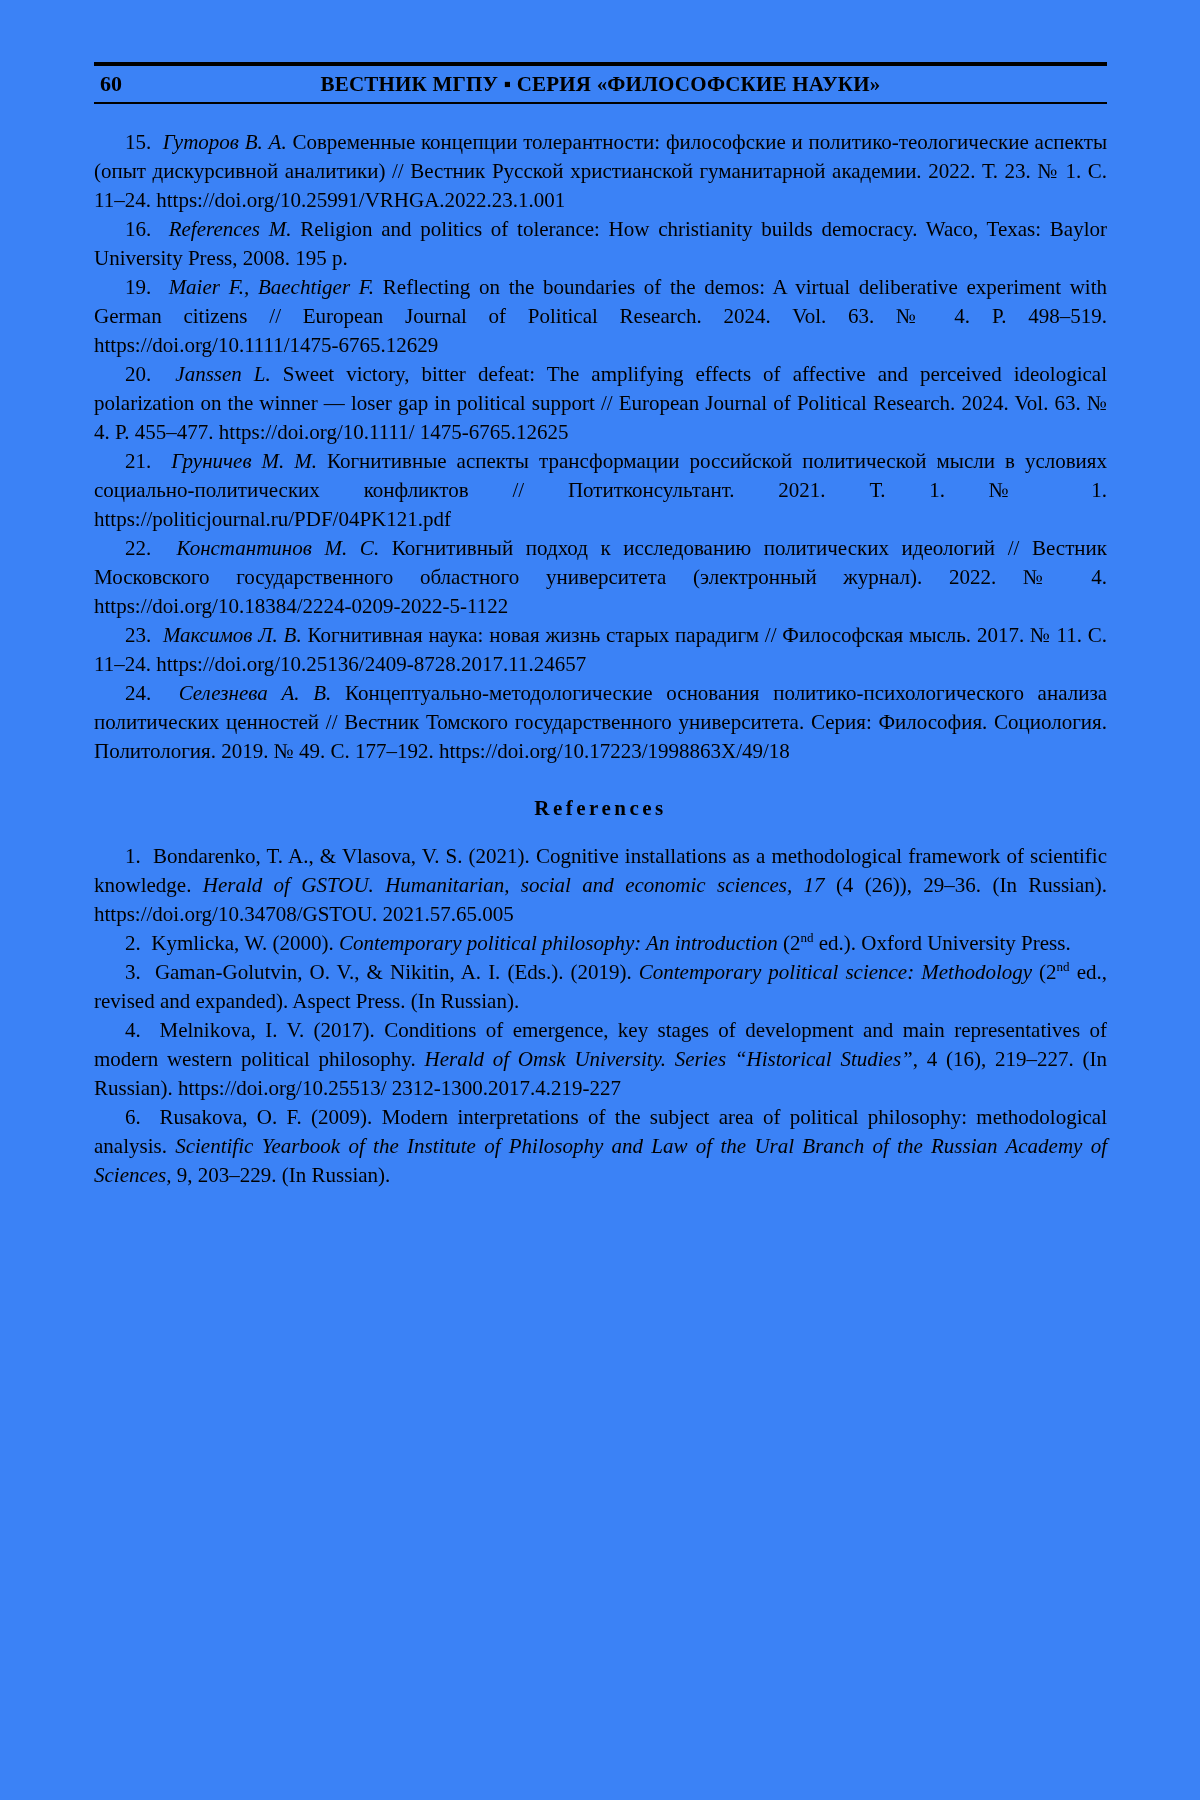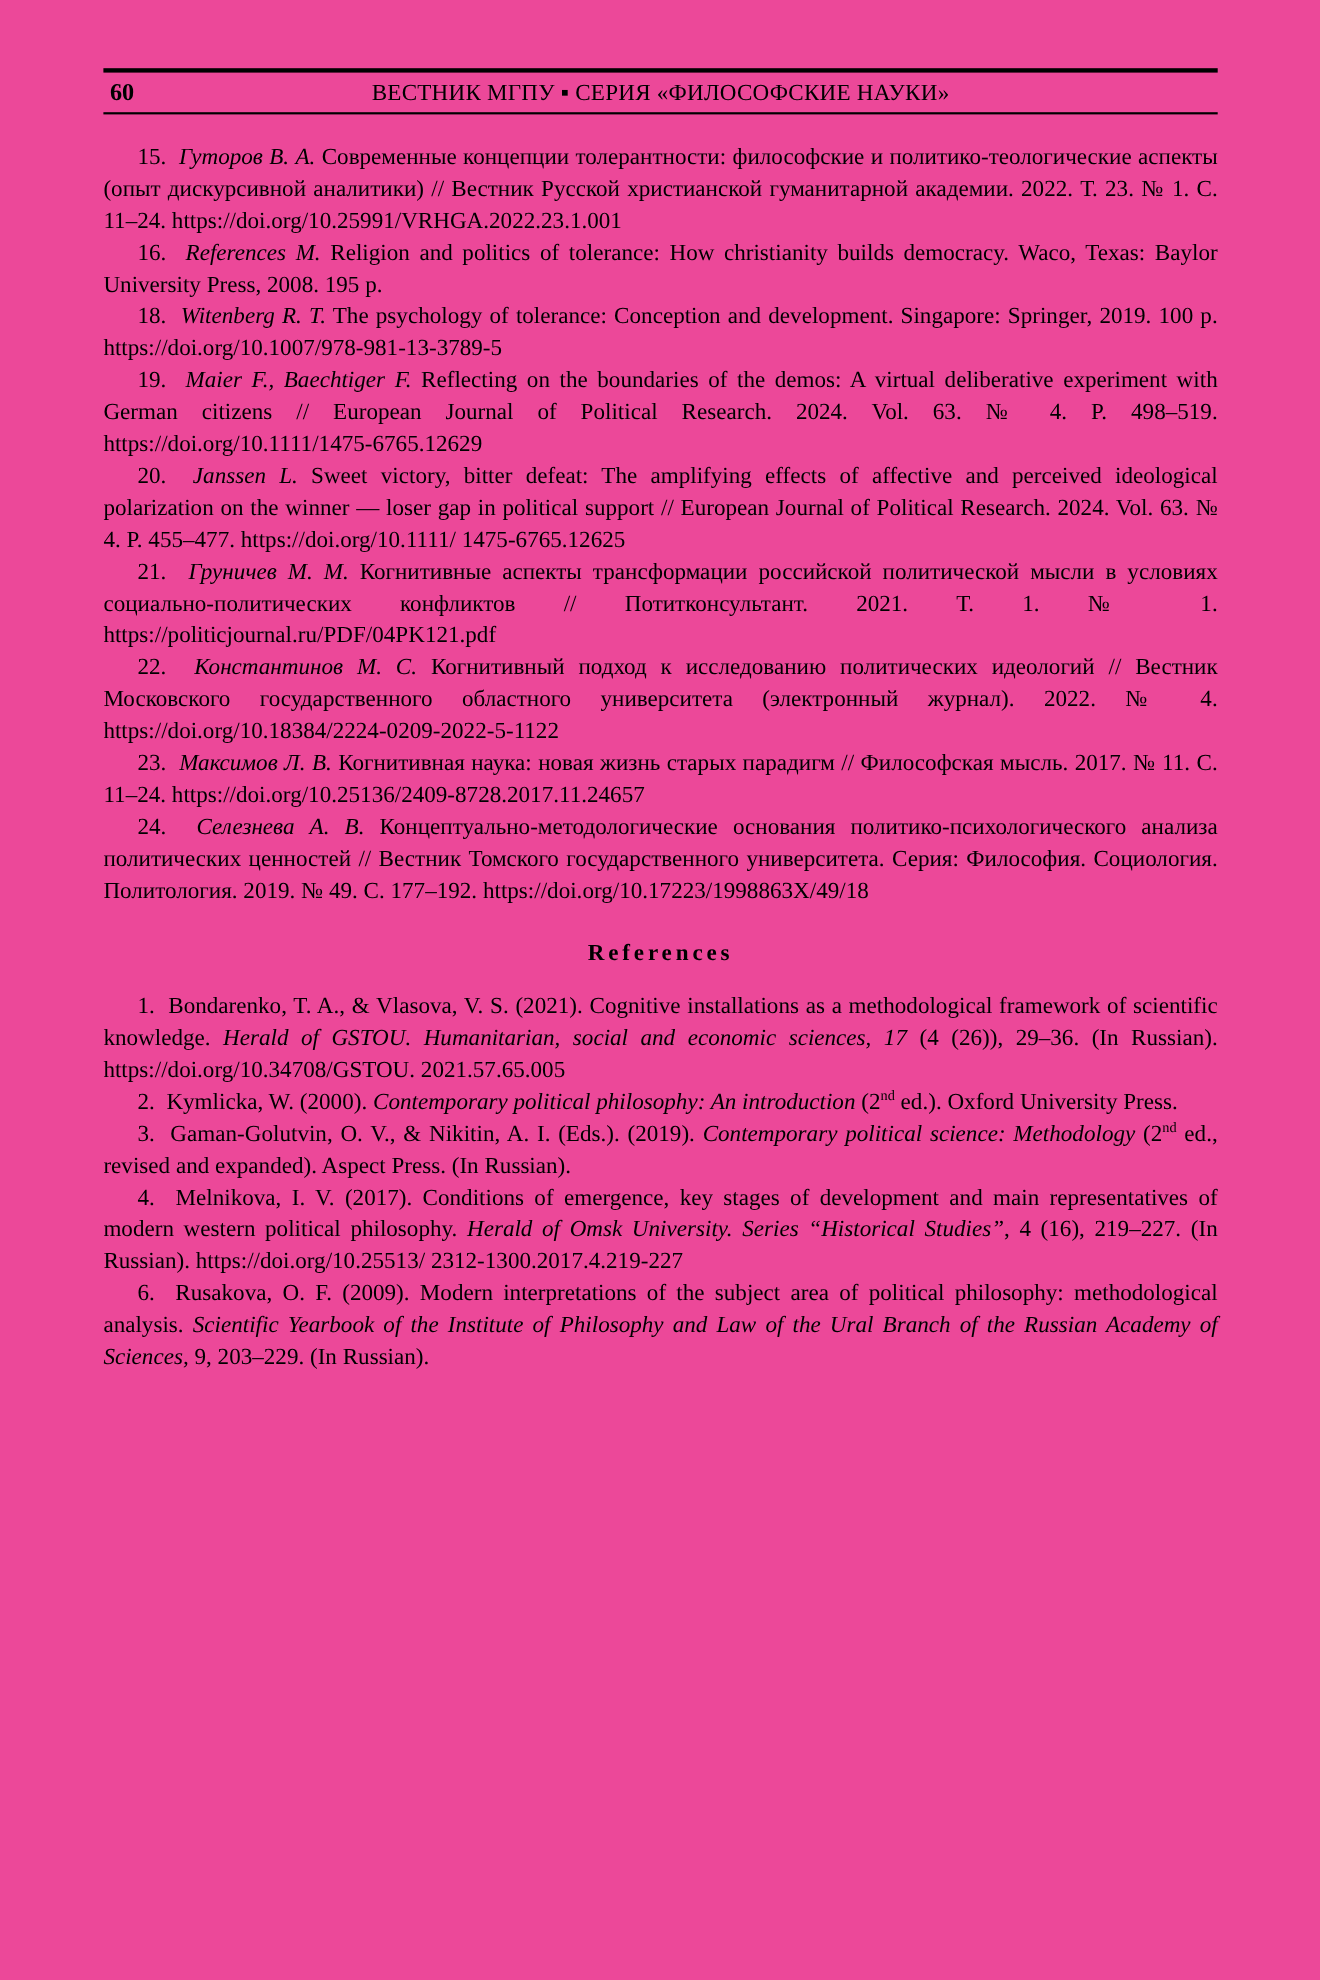--- a/index.html
+++ b/index.html
@@ -5,21 +5,21 @@
   html, body {
     margin: 0;
     padding: 0;
     background: #ffffff;
   }
   .page {
     position: relative;
     width: 1200px;
     height: 1800px;
     margin: 0 auto;
-    background: #ec4899;
+    background: #3b82f6;
     color: #000000;
     font-family: "Liberation Serif", "DejaVu Serif", serif;
     box-sizing: border-box;
     padding: 62px 93px 0 94px;
   }
   .running-head {
     position: relative;
   }
   .rule-thick {
     height: 4px;
@@ -38,21 +38,21 @@
   }
   .page-num {
     position: absolute;
     left: 6px;
     top: 50%;
     transform: translateY(-50%);
     font-weight: bold;
     font-size: 22px;
   }
   .journal-title {
-    font-weight: normal;
+    font-weight: bold;
     font-size: 21px;
     letter-spacing: 0.2px;
     text-align: right;
   }
   main {
     margin-top: 24px;
   }
   p.ref {
     margin: 0;
     font-size: 21px;
@@ -91,21 +91,20 @@
       <span class="page-num">60</span>
       <span class="journal-title">ВЕСТНИК МГПУ ▪ СЕРИЯ «ФИЛОСОФСКИЕ НАУКИ»</span>
     </div>
     <div class="rule-thin"></div>
   </header>
 
   <main>
     <section id="bibliography">
         <p class="ref"><span class="ref-num">15.&nbsp;&nbsp;</span><span class="it">Гуторов В. А.</span><span> Современные концепции толерантности: философские и политико-теологические аспекты (опыт дискурсивной аналитики) // Вестник Русской христианской гуманитарной академии. 2022. Т. 23. № 1. С. 11–24. https://doi.org/10.25991/VRHGA.2022.23.1.001</span></p>
         <p class="ref"><span class="ref-num">16.&nbsp;&nbsp;</span><span class="it">References M.</span><span> Religion and politics of tolerance: How christianity builds democracy. Waco, Texas: Baylor University Press, 2008. 195 p.</span></p>
-        <p class="ref"><span class="ref-num">18.&nbsp;&nbsp;</span><span class="it">Witenberg R. T.</span><span> The psychology of tolerance: Conception and development. Singapore: Springer, 2019. 100 p. https://doi.org/10.1007/978-981-13-3789-5</span></p>
         <p class="ref"><span class="ref-num">19.&nbsp;&nbsp;</span><span class="it">Maier F., Baechtiger F.</span><span> Reflecting on the boundaries of the demos: A virtual deliberative experiment with German citizens // European Journal of Political Research. 2024. Vol. 63. № 4. P. 498–519. https://doi.org/10.1111/1475-6765.12629</span></p>
         <p class="ref"><span class="ref-num">20.&nbsp;&nbsp;</span><span class="it">Janssen L.</span><span> Sweet victory, bitter defeat: The amplifying effects of affective and perceived ideological polarization on the winner — loser gap in political support // European Journal of Political Research. 2024. Vol. 63. № 4. P. 455–477. https://doi.org/10.1111/ 1475-6765.12625</span></p>
         <p class="ref"><span class="ref-num">21.&nbsp;&nbsp;</span><span class="it">Груничев М. М.</span><span> Когнитивные аспекты трансформации российской политической мысли в условиях социально-политических конфликтов // Потитконсультант. 2021. Т. 1. № 1. https://politicjournal.ru/PDF/04PK121.pdf</span></p>
         <p class="ref"><span class="ref-num">22.&nbsp;&nbsp;</span><span class="it">Константинов М. С.</span><span> Когнитивный подход к исследованию политических идеологий // Вестник Московского государственного областного университета (электронный журнал). 2022. № 4. https://doi.org/10.18384/2224-0209-2022-5-1122</span></p>
         <p class="ref"><span class="ref-num">23.&nbsp;&nbsp;</span><span class="it">Максимов Л. В.</span><span> Когнитивная наука: новая жизнь старых парадигм // Философская мысль. 2017. № 11. С. 11–24. https://doi.org/10.25136/2409-8728.2017.11.24657</span></p>
         <p class="ref"><span class="ref-num">24.&nbsp;&nbsp;</span><span class="it">Селезнева А. В.</span><span> Концептуально-методологические основания политико-психологического анализа политических ценностей // Вестник Томского государственного университета. Серия: Философия. Социология. Политология. 2019. № 49. С. 177–192. https://doi.org/10.17223/1998863X/49/18</span></p>
       </section>
 
     <h2 class="refs-heading">References</h2>
 

